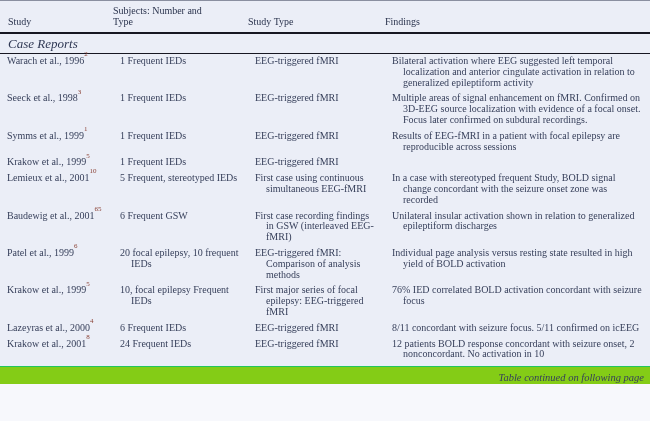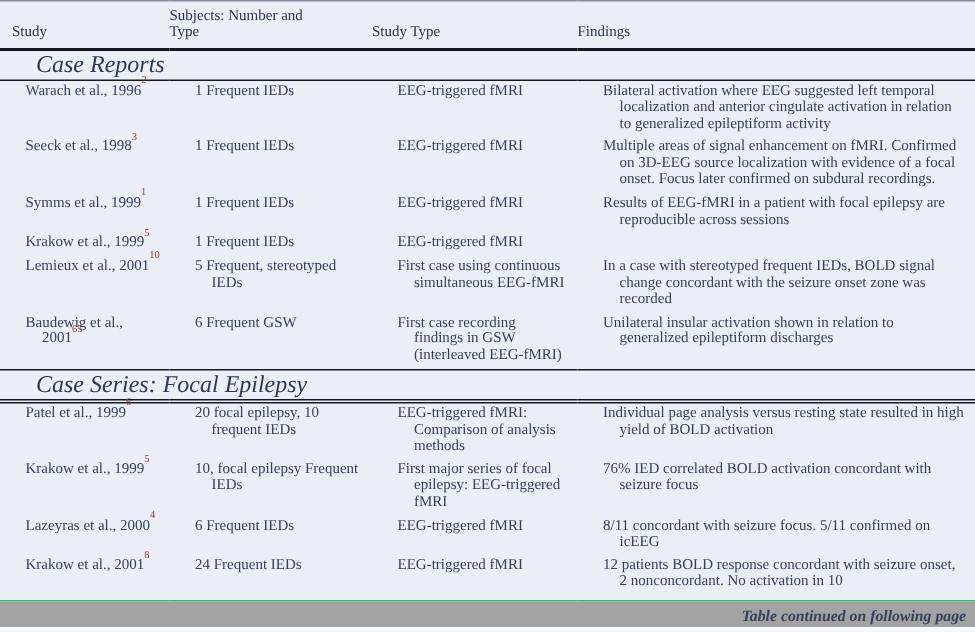--- a/index.html
+++ b/index.html
@@ -18,39 +18,39 @@
   col.c1 { width:113px; } col.c2 { width:135px; } col.c3 { width:137px; } col.c4 { width:265px; }
   thead th {
     text-align:left; vertical-align:bottom;
     font-size:10px; line-height:11px; font-weight:normal; color:#2b344e;
     padding:4px 4px 5px 0;
     border-bottom:2px solid #171722;
   }
   thead th.first, td.first { padding-left:8px; }
   thead th .narrow { display:inline-block; max-width:96px; }
   tr.section-row td {
-    font-style:italic; font-size:16px; line-height:11px;
-    padding:4px 0 4px 24px; color:#2f3854;margin-top:34px;
+    font-style:italic; font-size:13px; line-height:11px;
+    padding:4px 0 4px 8px; color:#2f3854;margin-top:34px;
   }
   tr.section-row.section-0 td { border-bottom:1px solid #171722; }
   tr.section-row.section-1 td { border-top:1px solid #171722; border-bottom:3px double #171722; }
   tbody tr.data-row td {
     vertical-align:top; font-size:10px; line-height:10.8px;
     padding:2px 6px 3px 0;
   }
   tbody tr.last-row td { border-bottom:1px solid #22c55e; padding-bottom:6px; }
-  .hang { display:block; padding-left:28px; text-indent:-11px; }
+  .hang { display:block; padding-left:18px; text-indent:-11px; }
   sup.ref {
     font-size:7px; line-height:0; position:relative; top:-3.5px;
     color:#8b4236; letter-spacing:0;
   }
   .caption {
     width:644px; padding:5px 6px 0 0;
     text-align:right; font-style:italic; font-size:10.5px; line-height:12px;
-    color:#363f5a; background:#a3a3a3;font-weight:bold;
+    color:#363f5a; background:#84cc16;
   }
 </style>
 </head>
 <body>
 
 <div class="page">
 
   <table class="studies">
     <colgroup>
         <col class="c1">
@@ -137,44 +137,39 @@
     <td class="first">
       <span class="hang"><span>Lemieux et al., 2001</span><sup class="ref">10</sup></span>
     </td>
     <td>
       <span class="hang">5 Frequent, stereotyped IEDs</span>
     </td>
     <td>
       <span class="hang">First case using continuous simultaneous EEG-fMRI</span>
     </td>
     <td>
-      <span class="hang">In a case with stereotyped frequent IEDs, BOLD signal change concordant with the seizure onset zone was recorded</span>
+      <span class="hang">In a case with stereotyped frequent Study, BOLD signal change concordant with the seizure onset zone was recorded</span>
     </td>
   </tr>
 
   <tr class="data-row">
     <td class="first">
       <span class="hang"><span>Baudewig et al., 2001</span><sup class="ref">65</sup></span>
     </td>
     <td>
       <span class="hang">6 Frequent GSW</span>
     </td>
     <td>
       <span class="hang">First case recording findings in GSW (interleaved EEG-fMRI)</span>
     </td>
     <td>
       <span class="hang">Unilateral insular activation shown in relation to generalized epileptiform discharges</span>
     </td>
   </tr>
 
-  <tr class="section-row section-1">
-    <td class="first" colspan="4">
-      <span>Case Series: Focal Epilepsy</span>
-    </td>
-  </tr>
 
   <tr class="data-row">
     <td class="first">
       <span class="hang"><span>Patel et al., 1999</span><sup class="ref">6</sup></span>
     </td>
     <td>
       <span class="hang">20 focal epilepsy, 10 frequent IEDs</span>
     </td>
     <td>
       <span class="hang">EEG-triggered fMRI: Comparison of analysis methods</span>

